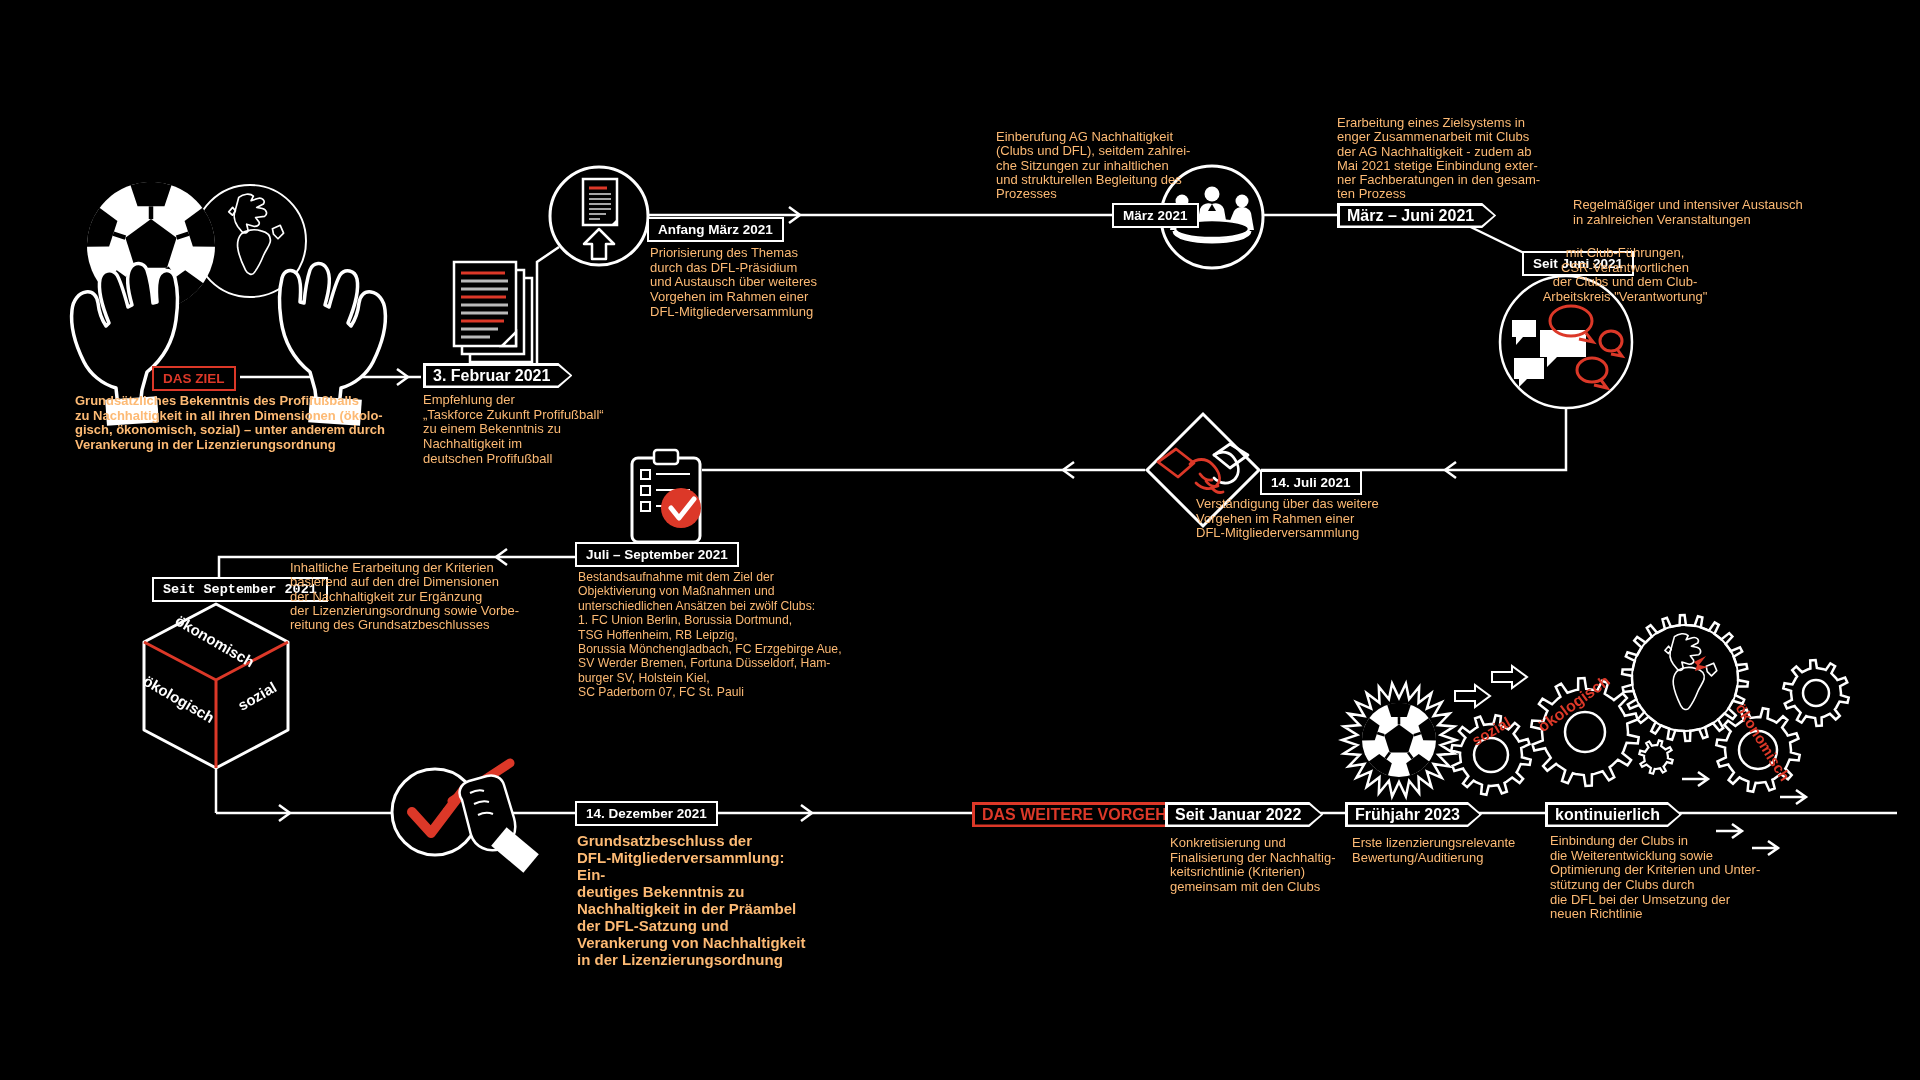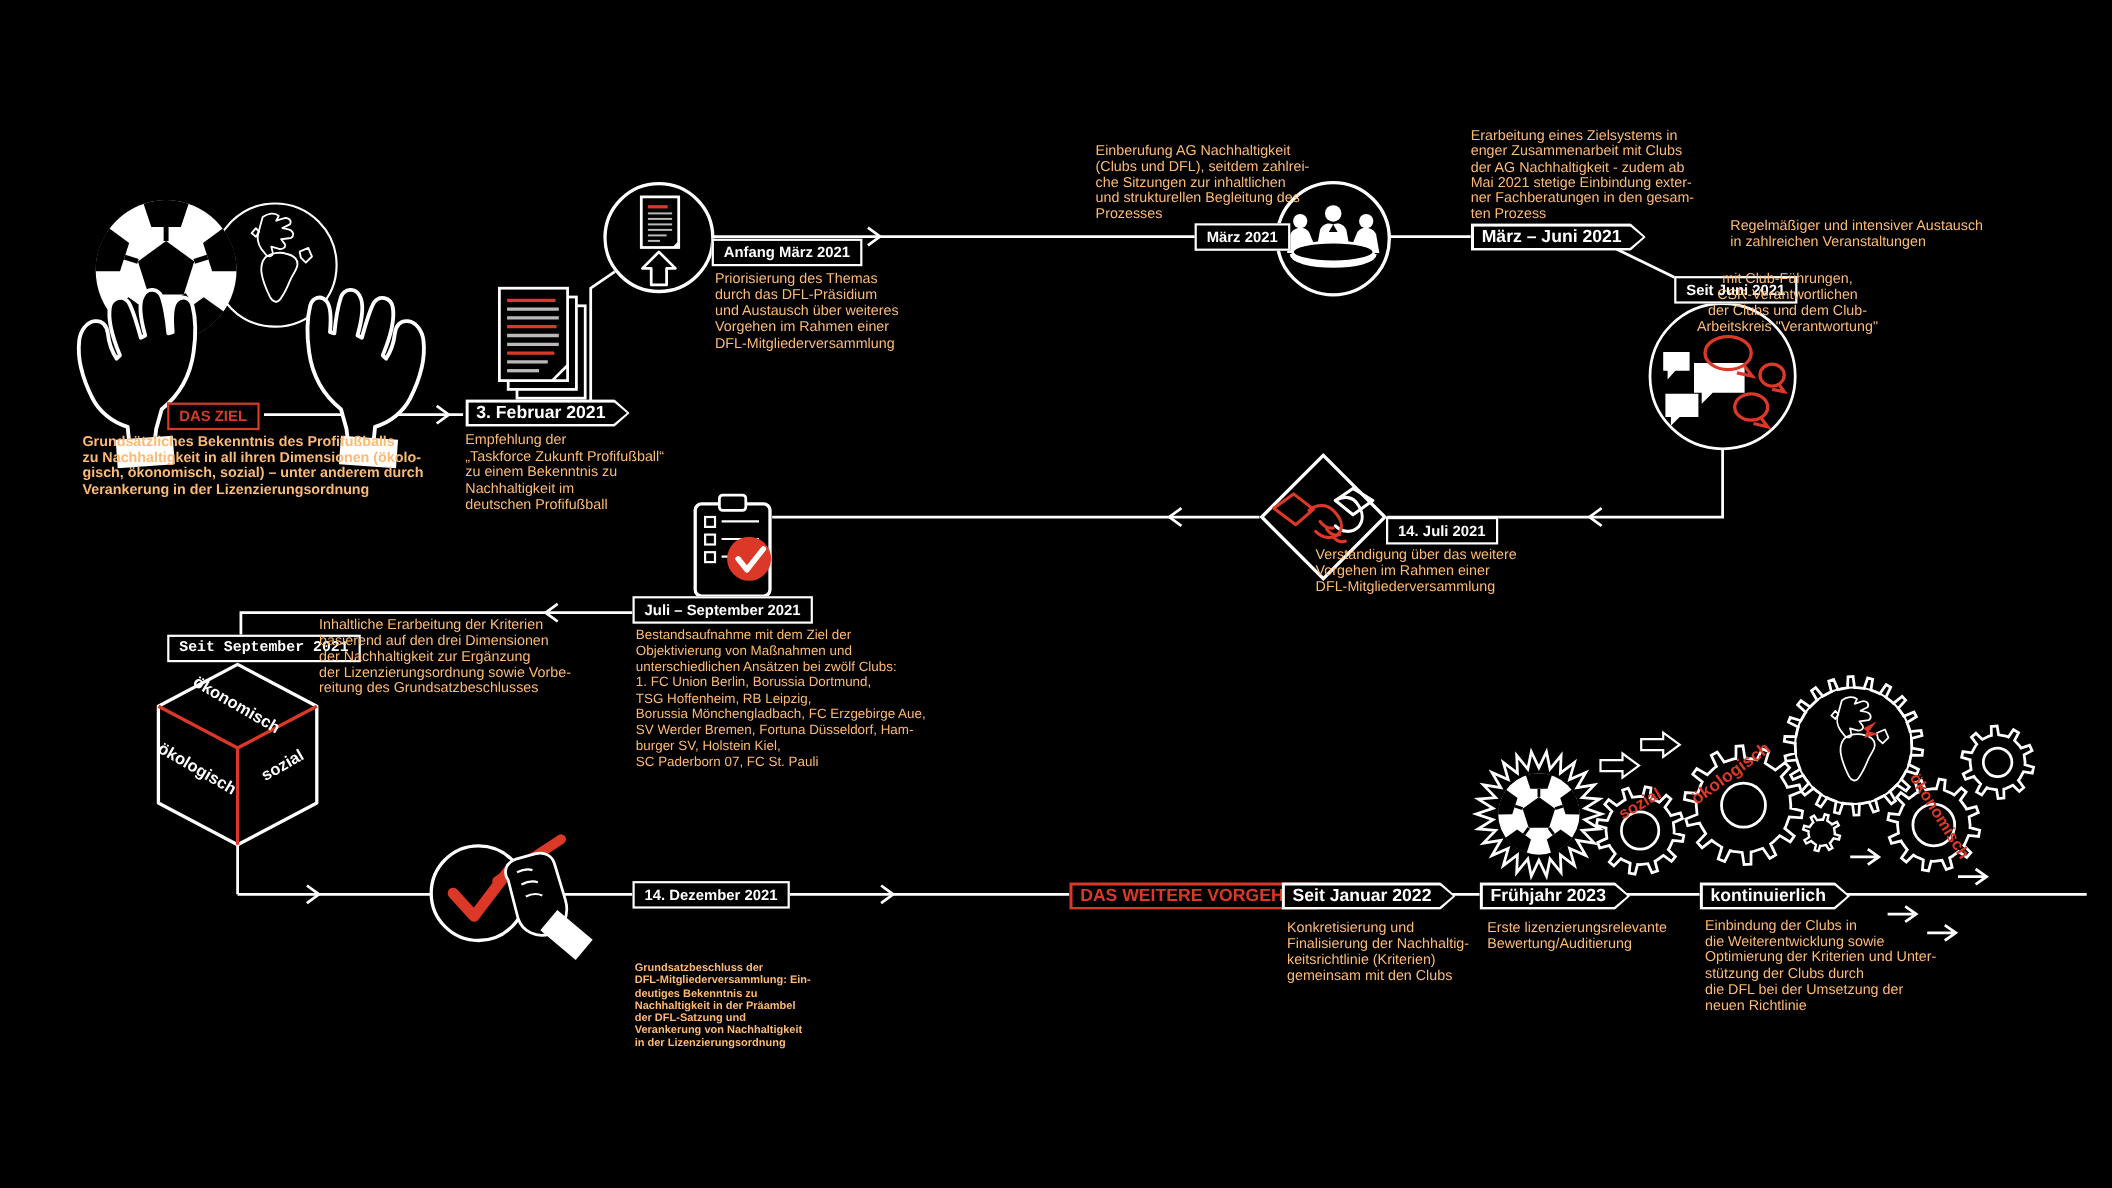--- a/index.html
+++ b/index.html
@@ -242,21 +242,21 @@
 
 <div class="lbl redbox" style="left:152px;top:366px;">DAS ZIEL</div>
 
 <div class="pent" style="left:423px;top:363px;">
   <div class="bg"></div>
     <div class="in"></div>
   <div class="tx">3. Februar 2021</div>
 </div>
 
 <div class="lbl" style="left:647px;top:217px;">Anfang März 2021</div>
-<div class="lbl" style="left:1086px;top:203px;">März 2021</div>
+<div class="lbl" style="left:1112px;top:203px;">März 2021</div>
 
 <div class="pent" style="left:1337px;top:203px;">
   <div class="bg"></div>
     <div class="in"></div>
   <div class="tx">März – Juni 2021</div>
 </div>
 
 <div class="lbl" style="left:1522px;top:251px;">Seit Juni 2021</div>
 <div class="lbl" style="left:1260px;top:470px;">14. Juli 2021</div>
 <div class="lbl" style="left:575px;top:542px;">Juli – September 2021</div>
@@ -328,21 +328,21 @@
 TSG Hoffenheim, RB Leipzig,
 Borussia Mönchengladbach, FC Erzgebirge Aue,
 SV Werder Bremen, Fortuna Düsseldorf, Ham-
 burger SV, Holstein Kiel,
 SC Paderborn 07, FC St. Pauli</div>
 <div class="txt" style="left:290px;top:561px;width:250px;line-height:1.1;">Inhaltliche Erarbeitung der Kriterien
 basierend auf den drei Dimensionen
 der Nachhaltigkeit zur Ergänzung
 der Lizenzierungsordnung sowie Vorbe-
 reitung des Grundsatzbeschlusses</div>
-<div class="txt bold" style="left:577px;top:875px;width:240px;font-size:10px;">Grundsatzbeschluss der
+<div class="txt bold" style="left:577px;top:833px;width:240px;font-size:15px;">Grundsatzbeschluss der
 DFL-Mitgliederversammlung: Ein-
 deutiges Bekenntnis zu
 Nachhaltigkeit in der Präambel
 der DFL-Satzung und
 Verankerung von Nachhaltigkeit
 in der Lizenzierungsordnung</div>
 <div class="txt" style="left:1170px;top:836px;width:210px;">Konkretisierung und
 Finalisierung der Nachhaltig-
 keitsrichtlinie (Kriterien)
 gemeinsam mit den Clubs</div>

